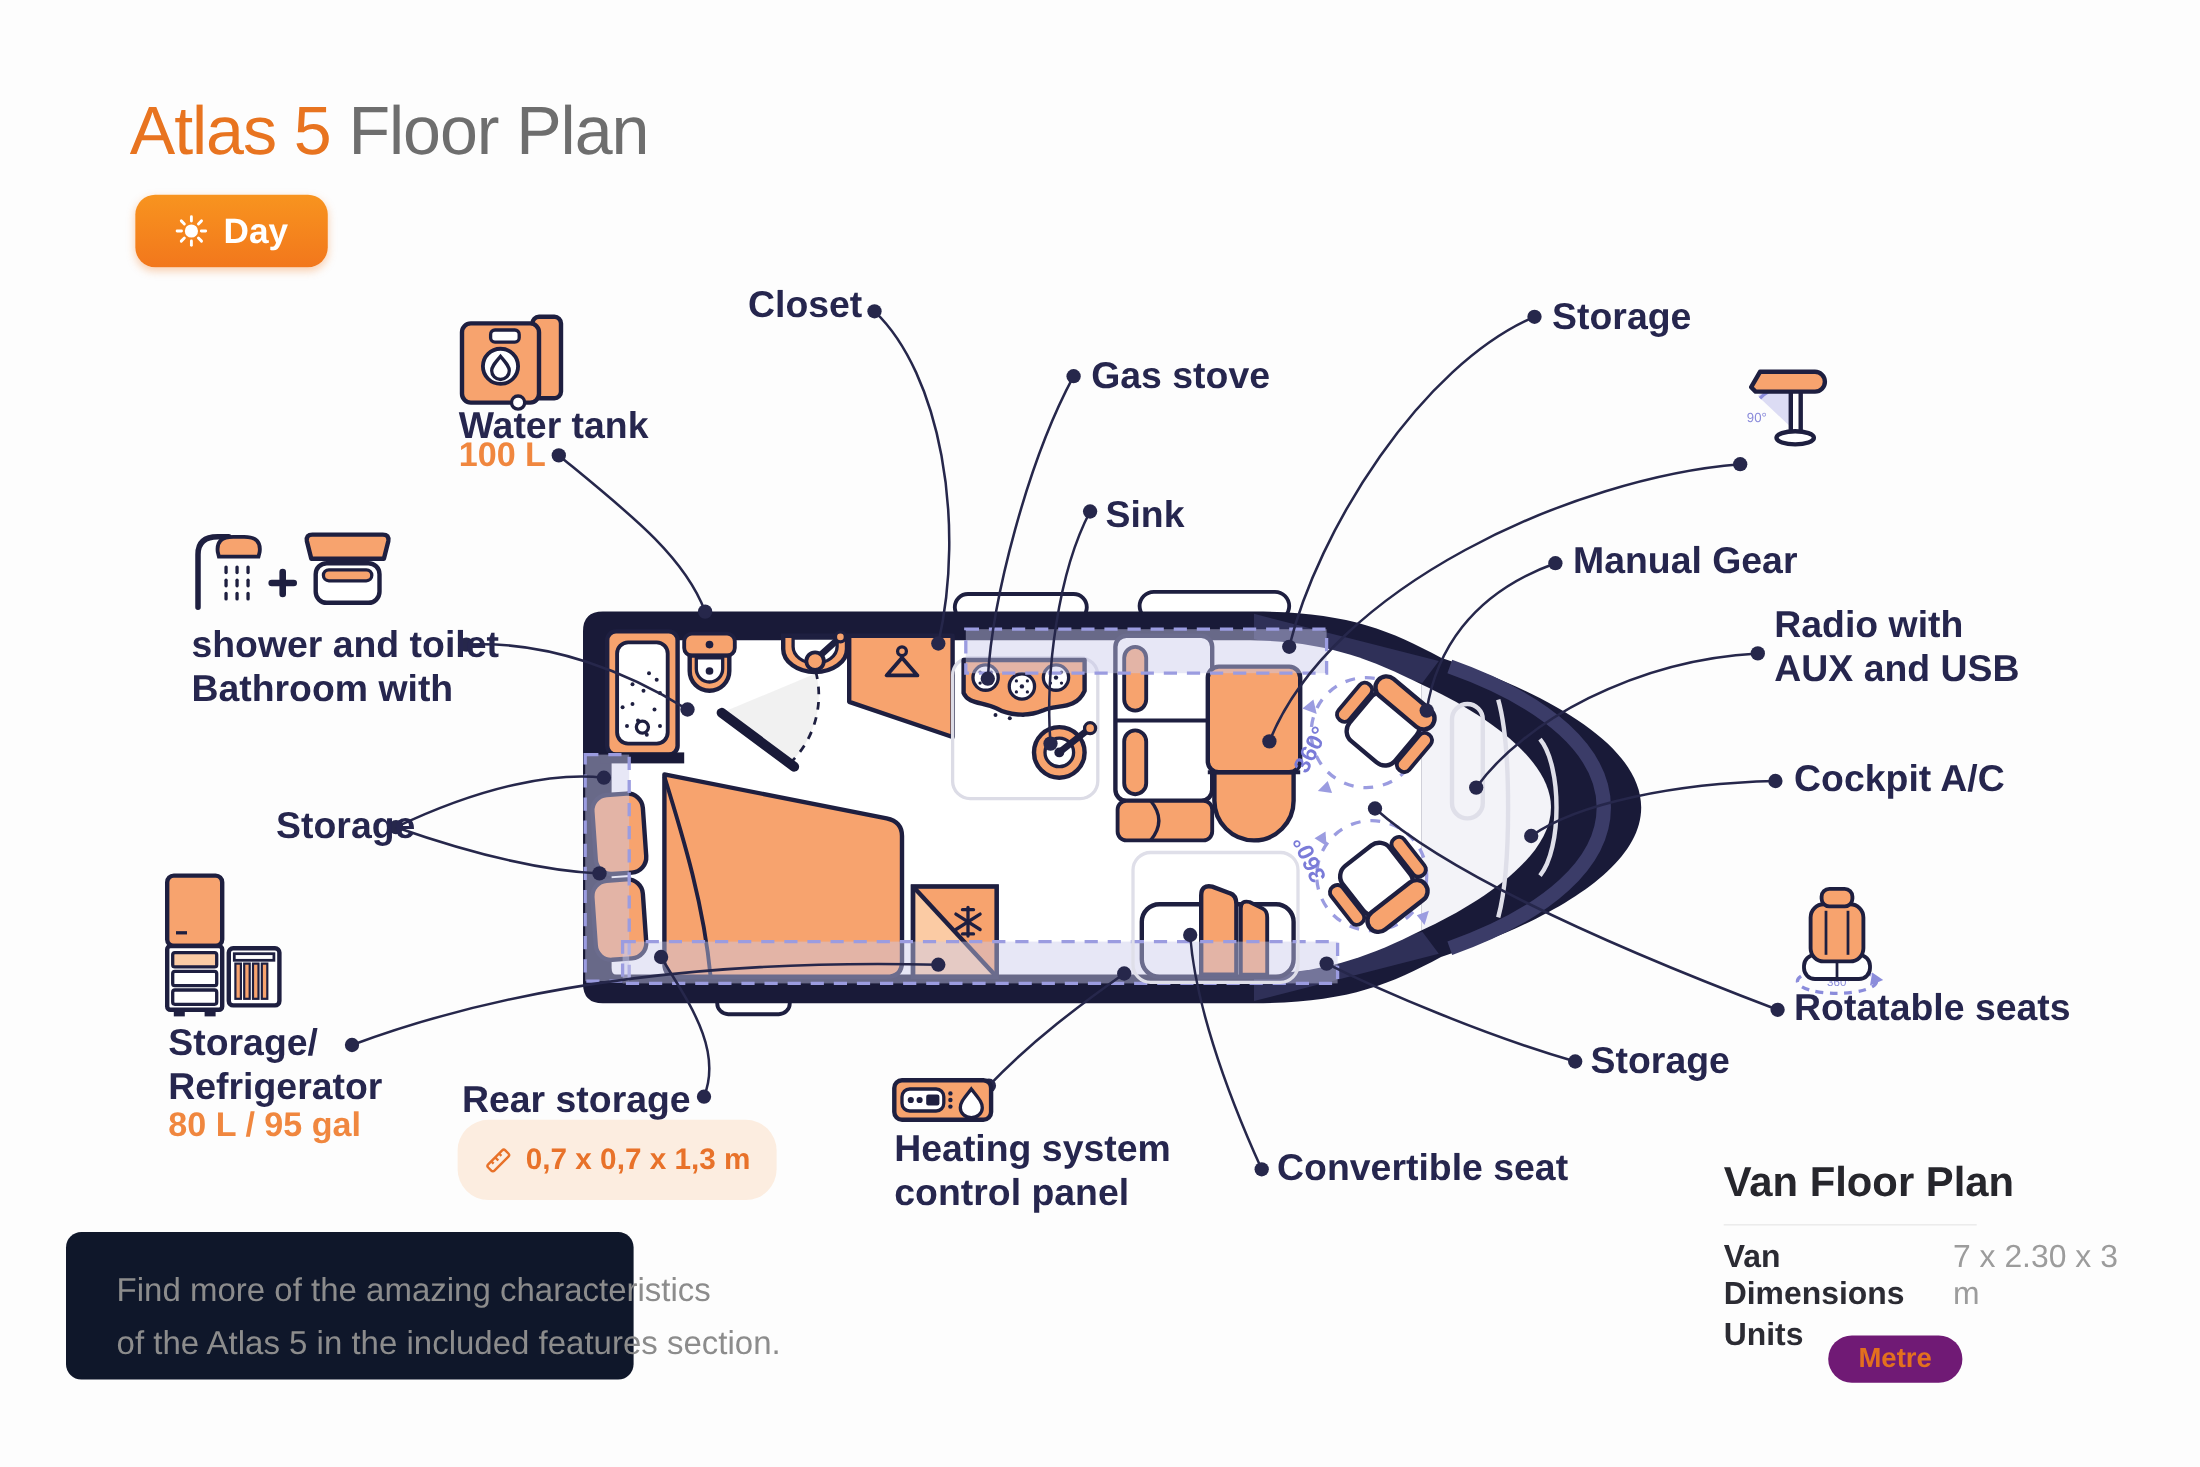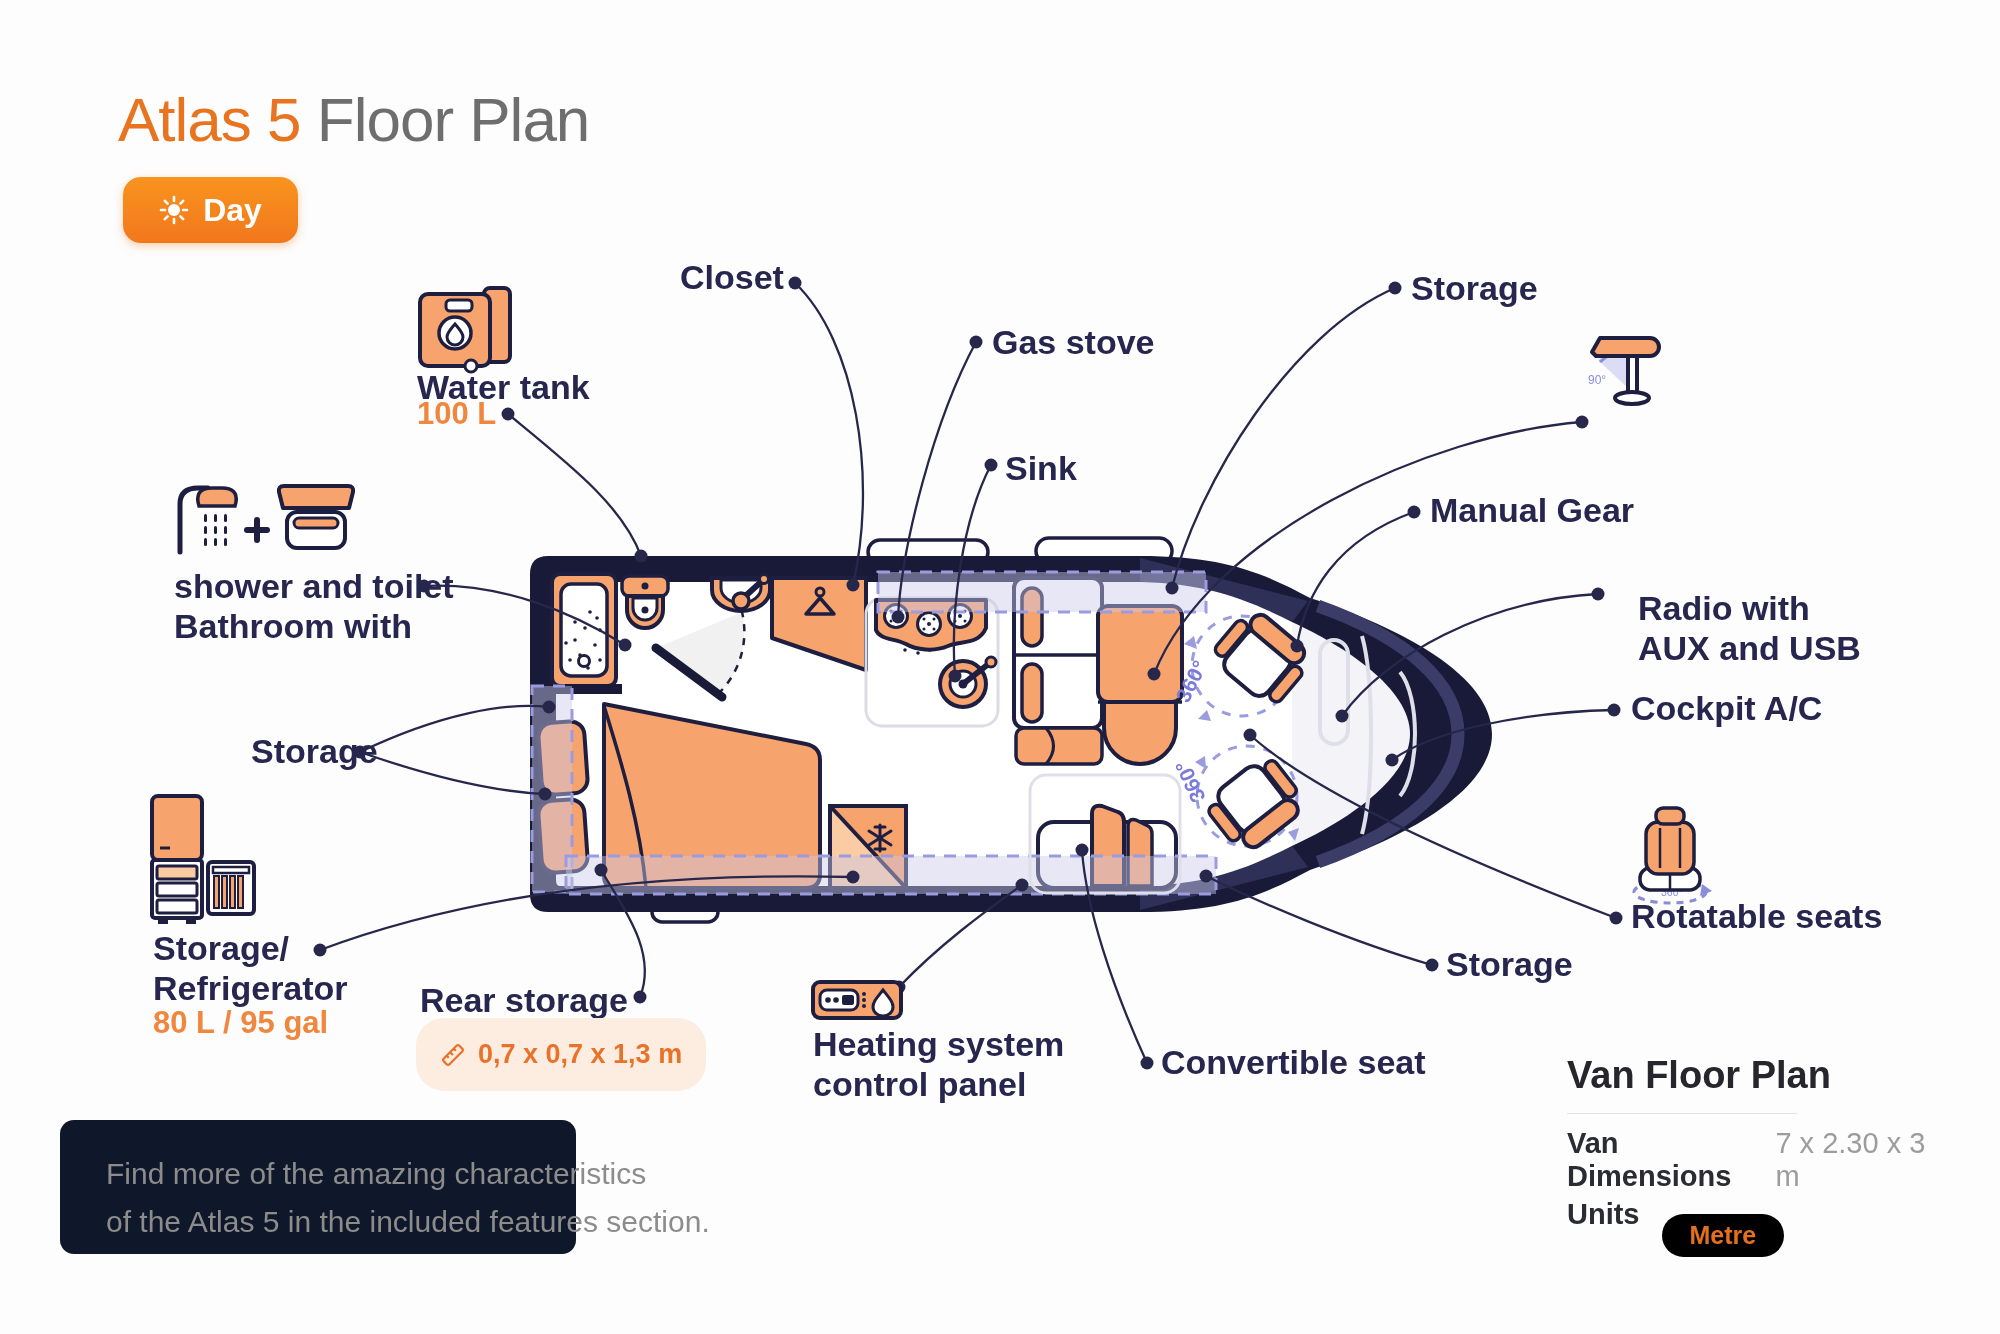--- a/index.html
+++ b/index.html
@@ -27,21 +27,21 @@
   .note-box{position:absolute;left:60px;top:1120px;width:516px;height:134px;background:#0f172a;
             border-radius:14px;box-sizing:border-box;padding:30px 46px;font-size:30px;
             color:#8C8C8C;line-height:1.6;white-space:nowrap;}
 
   .info-panel{position:absolute;left:1567px;top:1054px;width:360px;}
   .info-title{font-size:38px;font-weight:700;color:#26262C;}
   .info-divider{width:230px;height:1px;background:#E4E4E4;margin:16px 0 26px;}
   .info-row{display:flex;align-items:center;gap:22px;margin-bottom:14px;font-size:29px;height:40px;}
   .info-label{font-weight:700;color:#2B2B33;}
   .info-value{color:#9C9C9C;}
-  .badge{background:#000000;color:#E3701E;font-weight:700;font-size:25px;padding:7px 28px;
+  .badge{background:#701a75;color:#E3701E;font-weight:700;font-size:25px;padding:7px 28px;
          border-radius:22px;margin-top:43px;}
 </style>
 </head>
 <body>
 
 <div id="canvas">
 
   <svg id="plan-svg" viewBox="0 0 2000 1334">
 
     <defs>
@@ -391,21 +391,21 @@
       </g>
     </svg>
     <span>Day</span>
   </button>
 
   <div class="callout" style="left:680px;top:257px;">Closet</div>
   <div class="callout" style="left:992px;top:322px;">Gas stove</div>
   <div class="callout" style="left:1005px;top:448px;">Sink</div>
   <div class="callout" style="left:1411px;top:268px;">Storage</div>
   <div class="callout" style="left:1430px;top:490px;">Manual Gear</div>
-  <div class="callout" style="left:1613px;top:588px;margin-left:25px;">
+  <div class="callout" style="left:1613px;top:548px;">
     <span>Radio with</span>
     <span>AUX and USB</span>
   </div>
   <div class="callout" style="left:1631px;top:688px;">Cockpit A/C</div>
   <div class="callout" style="left:1631px;top:896px;">Rotatable seats</div>
   <div class="callout" style="left:1446px;top:944px;">Storage</div>
   <div class="callout" style="left:1161px;top:1042px;">Convertible seat</div>
   <div class="callout" style="left:813px;top:1024px;">
     <span>Heating system</span>
     <span>control panel</span>

